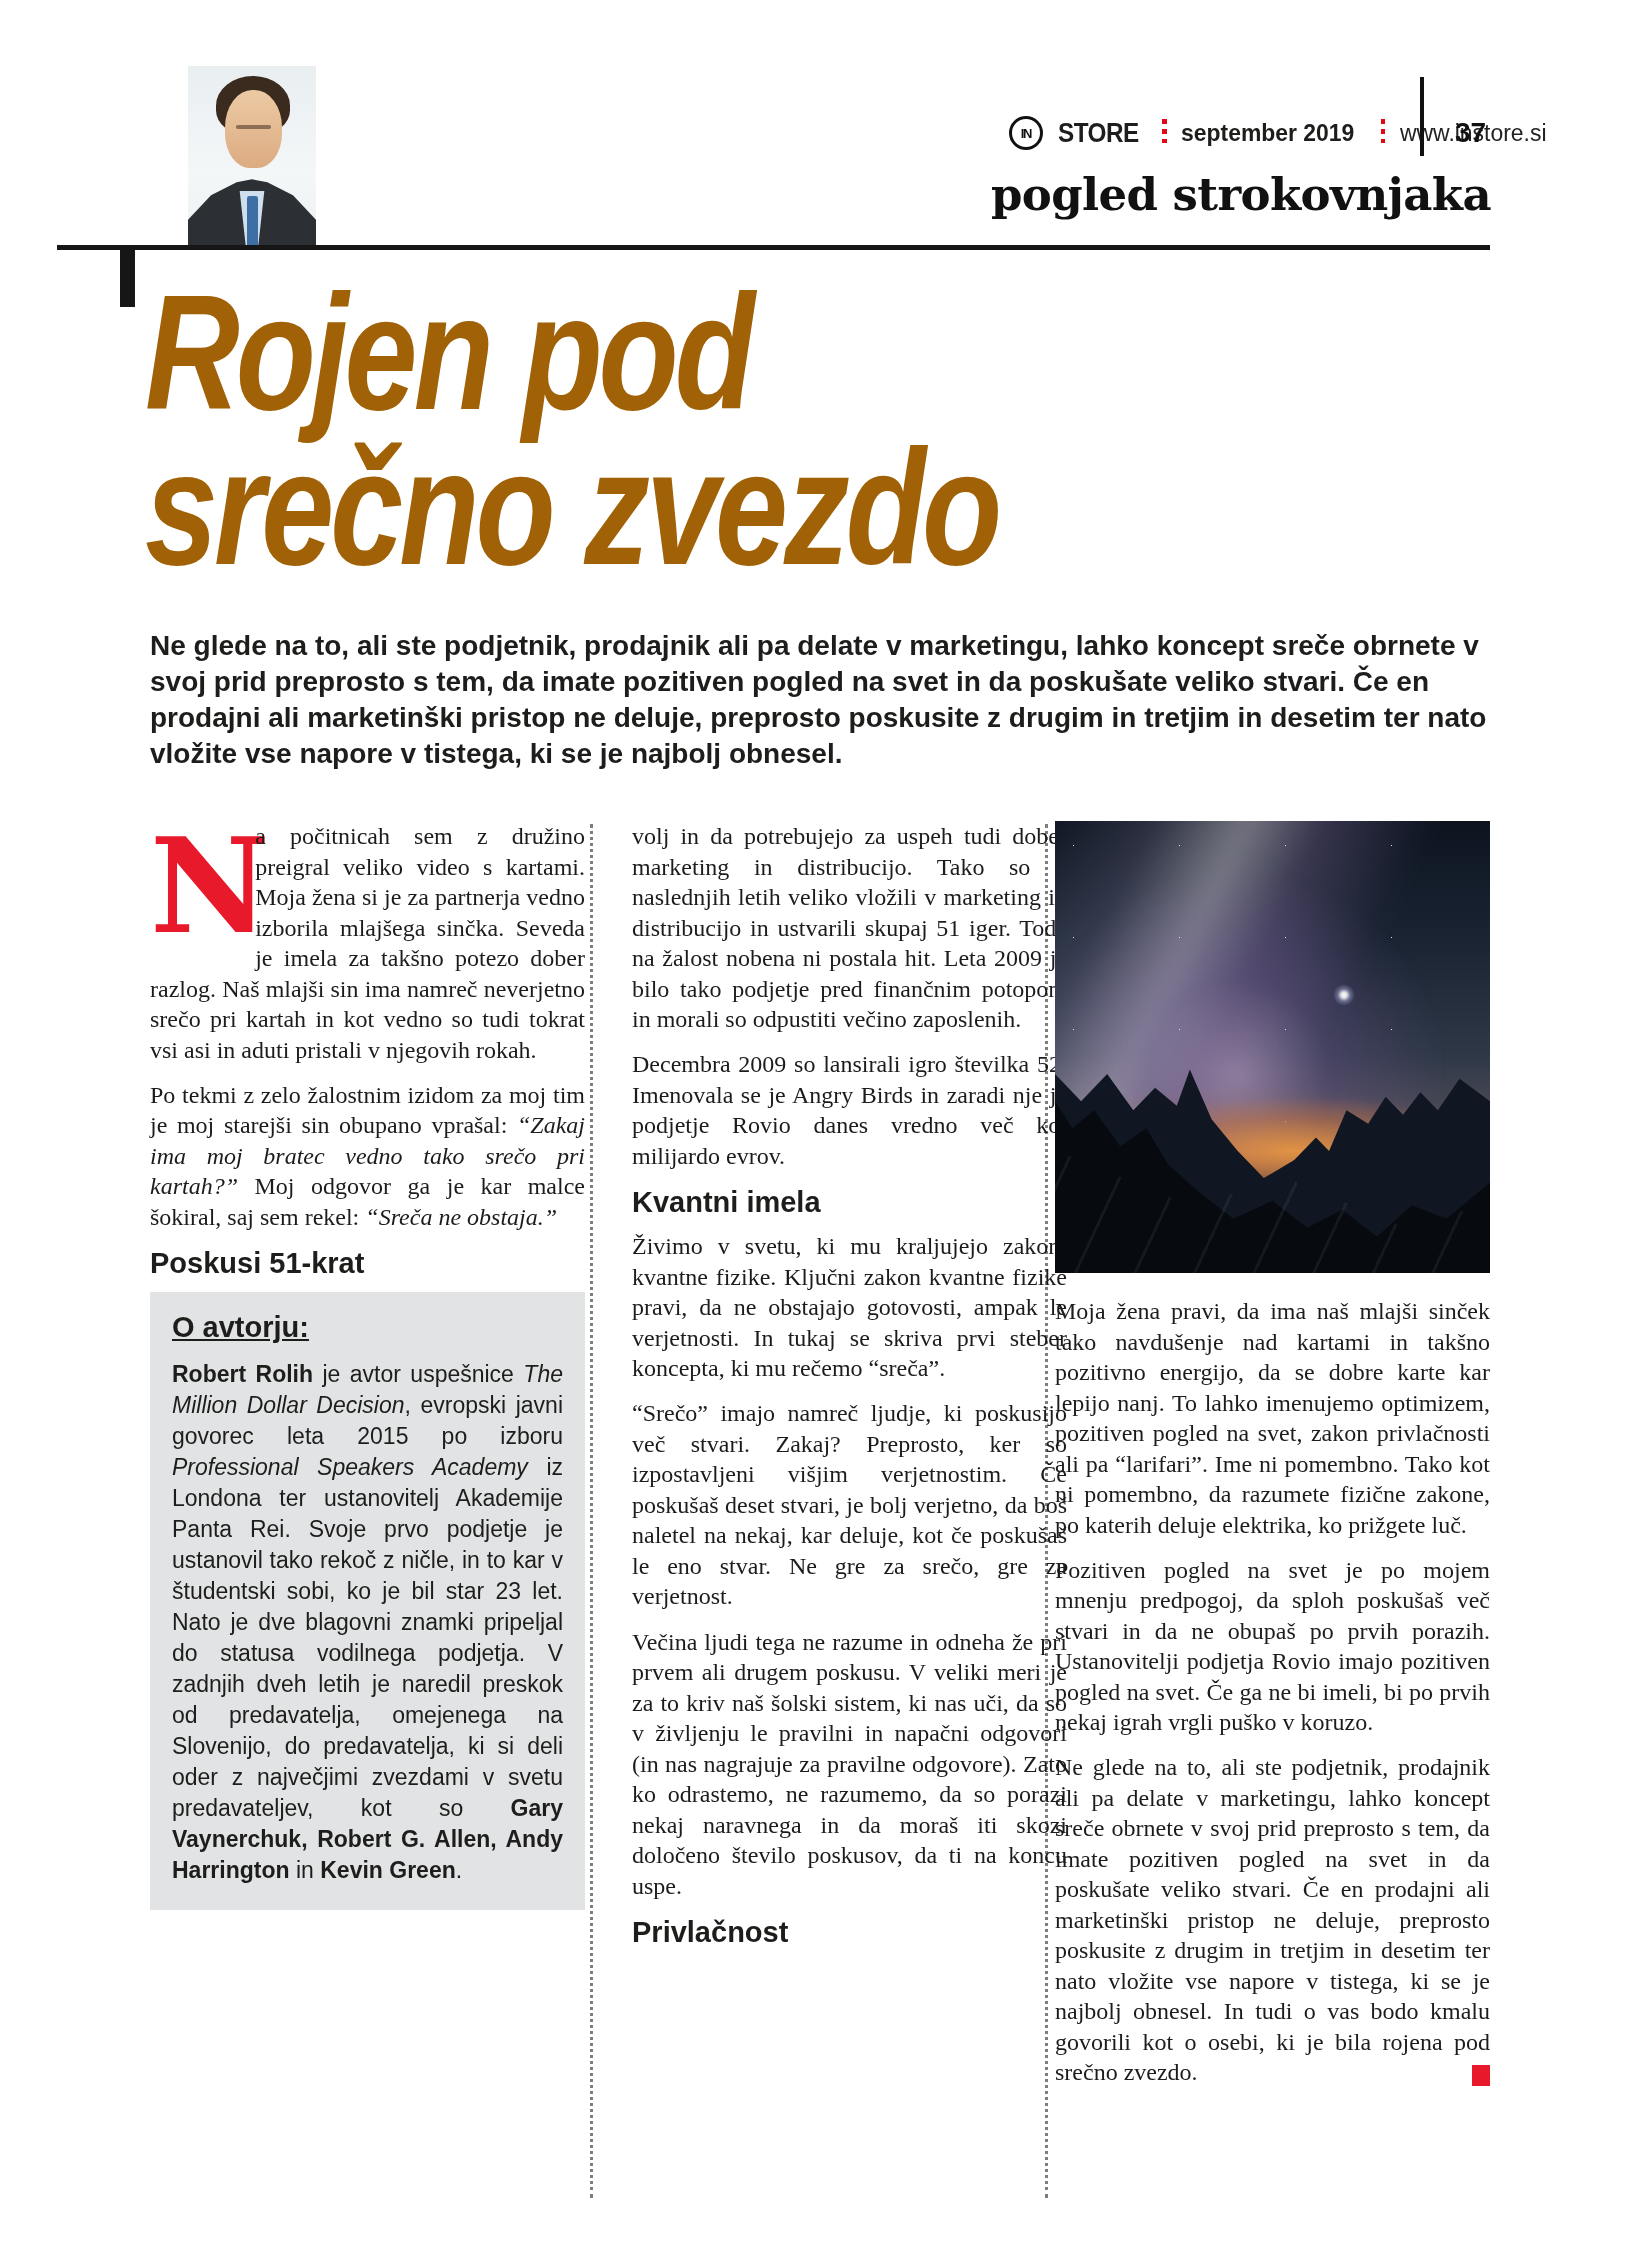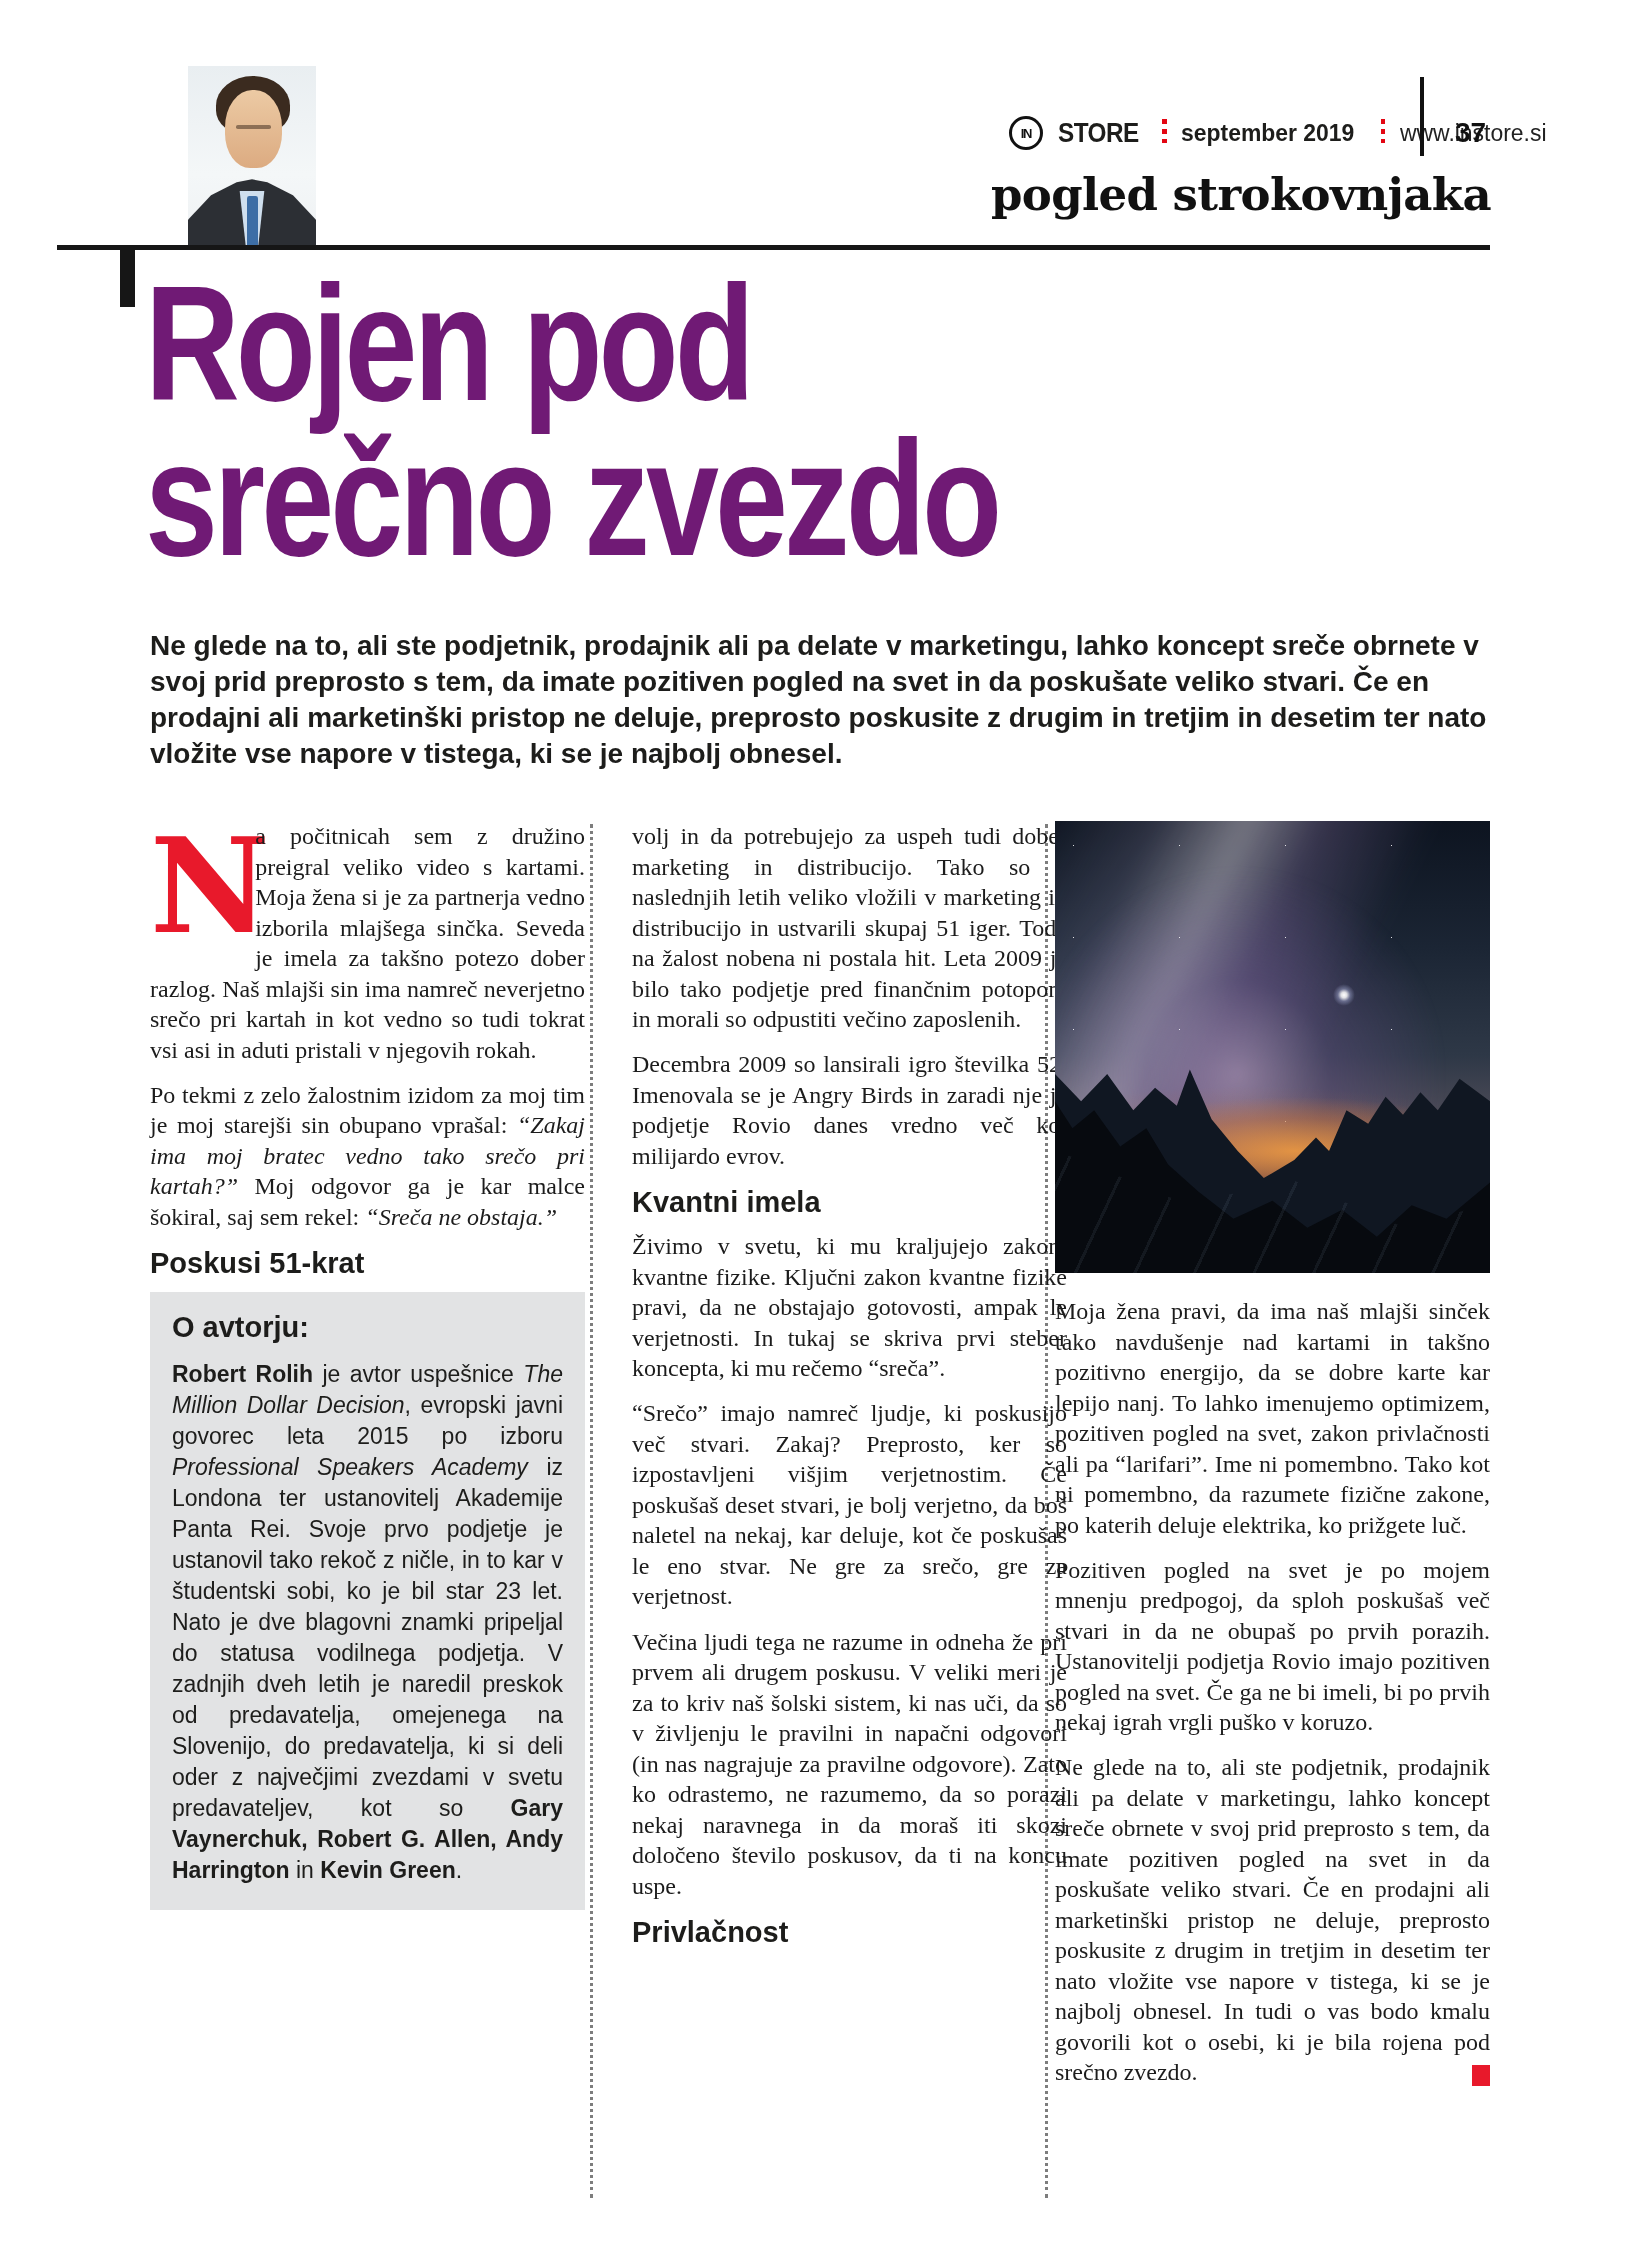--- a/index.html
+++ b/index.html
@@ -27,38 +27,38 @@
   .brand{font-weight:bold;font-size:27px;letter-spacing:-0.6px;display:inline-block;transform:scaleX(.9);transform-origin:left center;}
   .red-dots{width:4.9px;height:28px;background:repeating-linear-gradient(180deg,#e30613 0 4.9px,transparent 4.9px 9.8px);}
   .issue{font-weight:bold;font-size:24.4px;display:inline-block;transform:scaleX(.94);transform-origin:left center;}
   .website{font-size:24.4px;color:#222;display:inline-block;transform:scaleX(.94);transform-origin:left center;}
   .vbar{position:absolute;left:1420px;top:77px;width:4.3px;height:79px;background:#111;}
   .pageno{position:absolute;left:1455px;top:117px;font-family:"Liberation Sans",sans-serif;font-weight:bold;font-size:28px;color:#111;}
   .kicker{position:absolute;right:143px;top:168px;font-family:"DejaVu Serif",serif;font-weight:bold;font-size:45px;color:#111;letter-spacing:-0.6px;}
   .rule{position:absolute;left:57px;top:245px;width:1433px;height:4.9px;background:#161616;}
   .tick{position:absolute;left:120px;top:245px;width:15.3px;height:62px;background:#161616;}
   
-  .headline{position:absolute;left:145px;top:266px;font-family:"Liberation Sans",sans-serif;font-weight:bold;color:#701a75;}
+  .headline{position:absolute;left:145px;top:275px;font-family:"Liberation Sans",sans-serif;font-weight:bold;color:#a16207;font-style:italic;}
   .headline .hl{display:block;font-size:164px;line-height:155px;letter-spacing:-4.9px;transform:scaleX(.8);transform-origin:left center;white-space:nowrap;}
   .intro{position:absolute;left:150px;top:628px;width:1342px;font-family:"Liberation Sans",sans-serif;
     font-weight:bold;font-size:28px;line-height:36px;color:#1d1d1b;text-align:left;}
   
   .col{position:absolute;top:821px;width:435px;font-size:24px;line-height:30.5px;text-align:justify;color:#1c1c1c;}
   .col1{left:150px;} .col2{left:632px;} .col3{left:1055px;}
   .col p{margin:0 0 14.7px 0;}
   .sep{position:absolute;top:824px;height:1374px;width:0;border-left:3.1px dotted #7d7d7d;}
   .sep1{left:590px;} .sep2{left:1045px;}
   .subhead{font-family:"Liberation Sans",sans-serif;font-weight:bold;font-size:29px;line-height:32px;
     color:#1d1d1b;margin:8.5px 0 13.4px 0;text-align:left;}
   .dropcap{float:left;width:93px;height:122px;margin:3.7px 12.2px 0 0;display:flex;align-items:center;justify-content:flex-start;
     font-family:"DejaVu Serif",serif;font-weight:bold;font-size:131px;line-height:110px;color:#e8192b;}
   
   .about-box{background:#e2e3e4;padding:19.5px 22px 24.4px 22px;margin-top:2.4px;
     font-family:"Liberation Sans",sans-serif;font-size:23px;line-height:31px;text-align:justify;color:#1d1d1b;}
-  .about-box h3{font-size:29px;margin:0 0 16px 0;text-align:left;}
+  .about-box h3{font-size:29px;margin:0 0 16px 0;text-align:left;text-decoration:underline;}
   
   .hero{position:relative;width:435px;height:452px;overflow:hidden;margin-bottom:23px;
     background:linear-gradient(180deg,#0d1420 0%,#1b2534 28%,#2e3847 52%,#4e4c58 66%,#6b5a50 73%,#1a1d26 82%,#0a0d13 100%);}
   .stars{position:absolute;inset:0;
     background-image:
       radial-gradient(1.2px 1.2px at 18.3px 24.4px, rgba(255,255,255,.95) 50%, transparent 60%),
       radial-gradient(1px 1px at 55px 73px, rgba(230,235,255,.8) 50%, transparent 60%),
       radial-gradient(0.9px 0.9px at 37px 12.2px, rgba(255,255,255,.6) 50%, transparent 60%),
       radial-gradient(0.7px 0.7px at 12.2px 49px, rgba(255,255,255,.5) 50%, transparent 60%);
     background-size:106px 92px,84px 73px,59px 54px,37px 32px;

